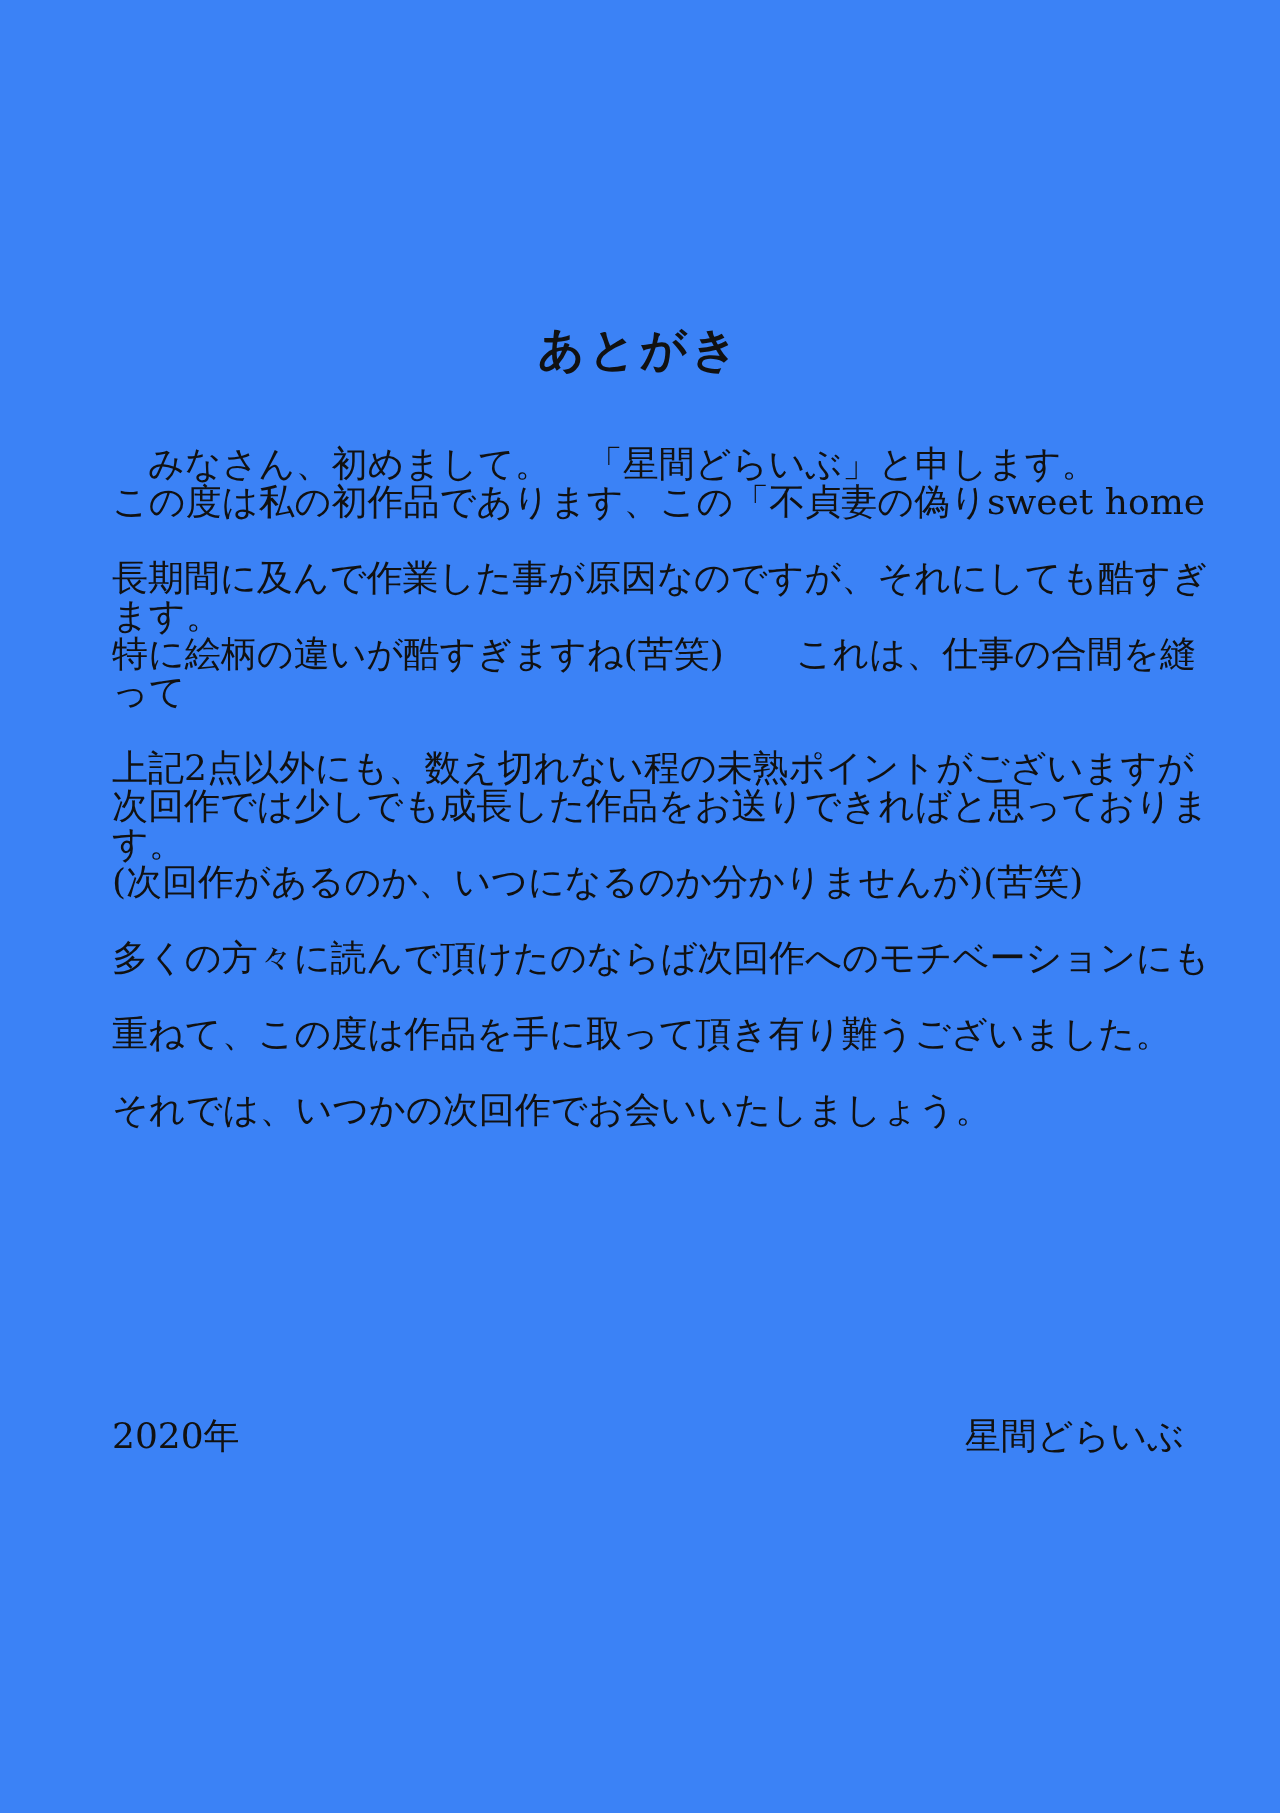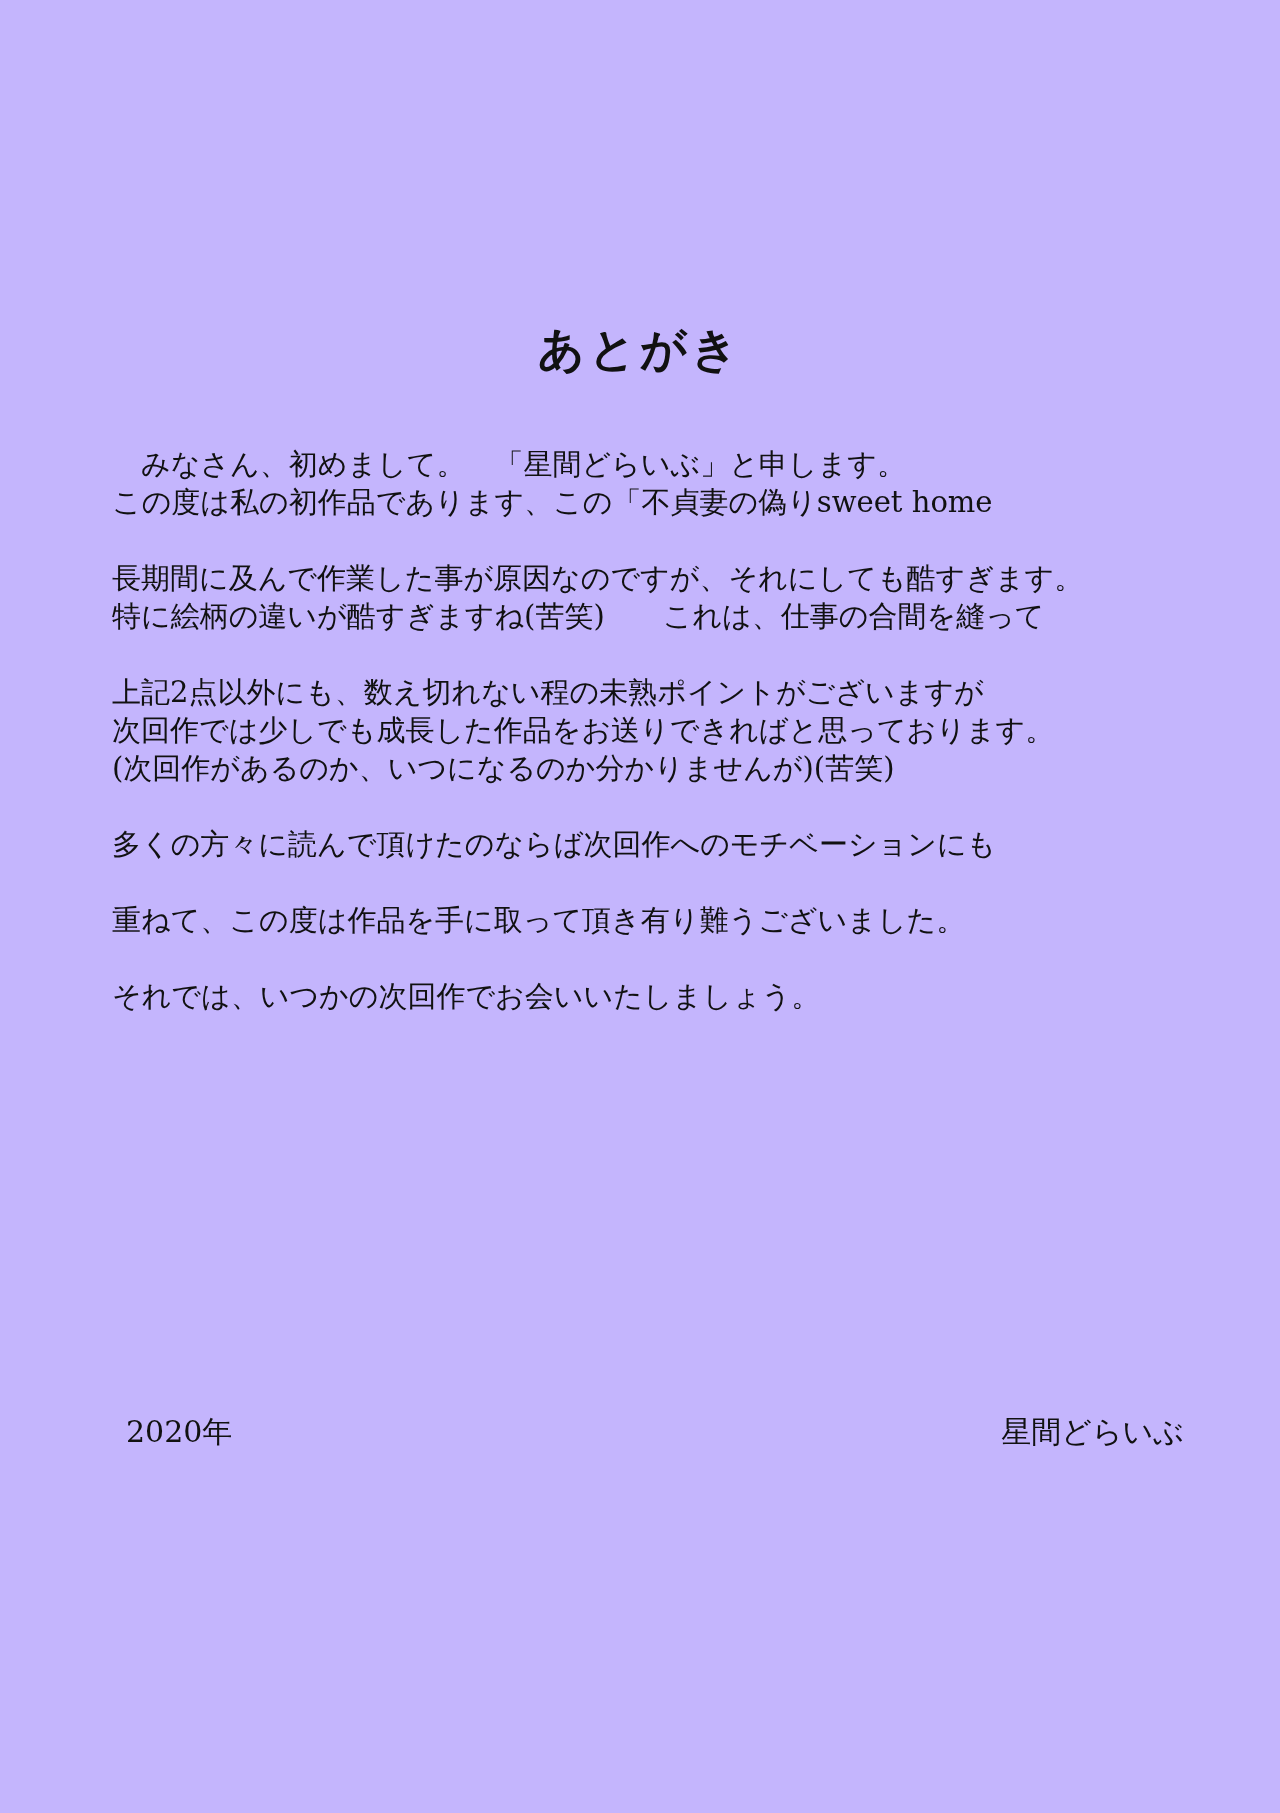--- a/index.html
+++ b/index.html
@@ -4,60 +4,60 @@
 <style>
   html, body {
     margin: 0;
     padding: 0;
     background: #ffffff;
   }
   .page {
     position: relative;
     width: 1280px;
     height: 1813px;
-    background: #c4b5fd;
+    background: #3b82f6;
     font-family: "DejaVu Serif", "Liberation Serif", serif;
     color: #111111;
     overflow: hidden;
   }
   .page-title {
     position: absolute;
     top: 288px;
     left: 0;
     width: 100%;
     text-align: center;
     font-size: 46px;
     font-weight: 700;
     letter-spacing: 4px;
     color: #111111;
   }
   .body-text {
     position: absolute;
     top: 445px;
     left: 112px;
     right: 56px;
-    font-size: 29px;
+    font-size: 36px;
     line-height: 38px;
     color: #111111;
   }
   .paragraph {
     margin: 0 0 38px 0;
   }
   .line {
     white-space: pre-wrap;
   }
   .footer-row {
     position: absolute;
     top: 1412px;
-    left: 126px;
+    left: 112px;
     right: 96px;
     display: flex;
     justify-content: space-between;
     align-items: flex-start;
-    font-size: 30px;
+    font-size: 36px;
     color: #111111;
   }
 </style>
 </head>
 <body>
 
 <div class="page">
 
   <h1 class="page-title">あとがき</h1>
 

